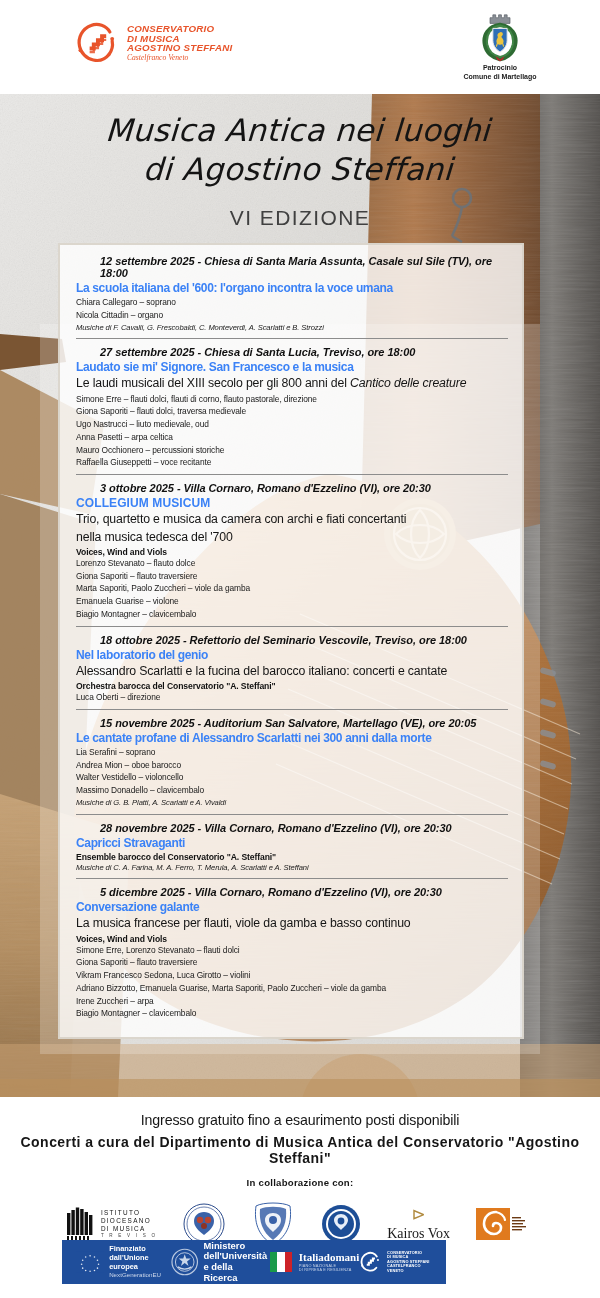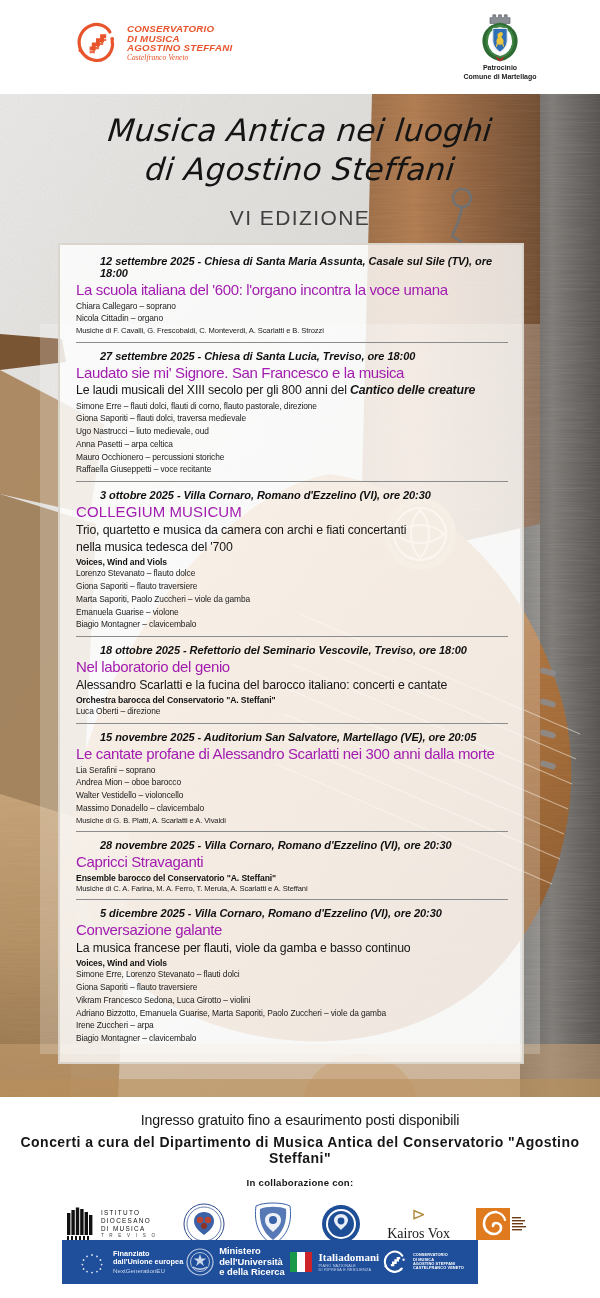--- a/index.html
+++ b/index.html
@@ -97,40 +97,40 @@
   .event + .event { padding-top: 7px; }
   .event:not(:last-child) { border-bottom: 1.3px solid #8c8c8c; }
 
   .ev-date {
     font-size: 11px; font-weight: bold; font-style: italic;
     color: #101010; letter-spacing: -0.05px;
     margin-bottom: 2px;
     margin-left: 24px;
   }
   .ev-title {
-    font-size: 15px; font-weight: normal; color: #a21caf;
+    font-size: 12px; font-weight: bold; color: #3b82f6;
     letter-spacing: -0.35px; line-height: 1.18;
     margin-bottom: 1px;
   }
   .ev-title.caps { letter-spacing: 0.1px; }
   .ev-sub {
     font-size: 12.3px; font-weight: 400; color: #151515;
     letter-spacing: -0.15px; line-height: 1.32;
     margin-bottom: 1px;
   }
-  .ev-sub em { font-style: italic; font-weight: bold; }
+  .ev-sub em { font-style: italic; }
   .ev-grouplabel {
     font-size: 8.6px; font-weight: bold; color: #111;
     margin-top: 2px; margin-bottom: 0px; letter-spacing: -0.1px;
   }
   .perf {
     font-size: 8.4px; color: #1a1a1a;
     line-height: 1.52; letter-spacing: -0.1px;
   }
-  .perf.works { font-size: 7.6px; }
+  .perf.works { font-size: 7.6px; font-style: italic; }
 
   
   .footer {
     position: absolute; top: 1097px; left: 0;
     width: 600px; height: 201px;
     background: #ffffff; text-align: center;
   }
   .free-entry {
     margin-top: 15px;
     font-size: 14.2px; font-weight: 400; color: #161616;
@@ -161,21 +161,21 @@
 
   .kairos {
     font-family: "Liberation Serif", serif;
     font-size: 14px; color: #1a1a1a; text-align: center; line-height: 1.1;
   }
   .kairos .glyph { display:block; font-size: 17px; color: #b08a3e; margin-bottom: 1px; }
 
   
   .eu-strip {
     position: absolute; left: 62px; top: 1240px;
-    width: 416px; height: 44px;
+    width: 384px; height: 44px;
     background: #1F4E9B;
     display: flex; align-items: center; justify-content: space-between;
     padding: 0 14px; z-index: 3;
   }
   .eu-item { display: flex; align-items: center; gap: 5px; color: #fff; }
   .eu-item .txt { line-height: 1.18; text-align: left; }
   .eu-item .txt .a { font-size: 7.4px; font-weight: bold; }
   .eu-item .txt .b { font-size: 6.2px; color: #cdd8ea; }
   .miur .txt .a { font-size: 9.4px; font-weight: bold; line-height: 1.12; }
   .italiadomani-txt { font-family: "Liberation Serif", serif; font-size: 11px; font-weight: bold; color:#fff; }

